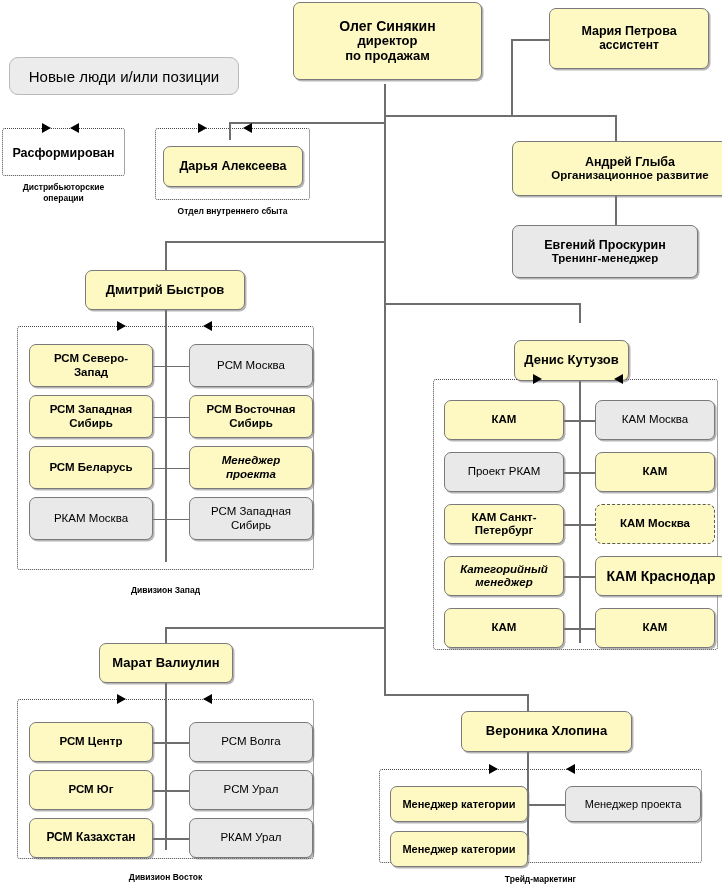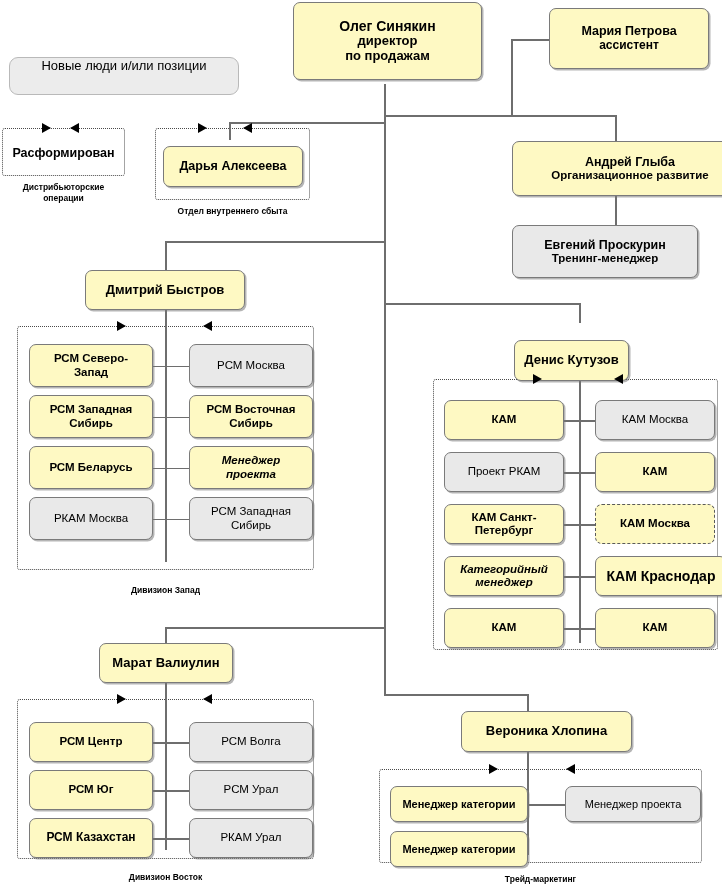--- a/index.html
+++ b/index.html
@@ -78,22 +78,22 @@
     border-bottom:5px solid transparent;
     border-right:9px solid #000;
   }
 
   .legend{
     position:absolute;
     box-sizing:border-box;
     border:1.3px solid #b9b9b9;
     border-radius:9px;
     background:#ececec;
-    display:flex;justify-content:center;
-    font-size:13px;
+    display:flex;align-items:center;justify-content:center;
+    font-size:15px;
     z-index:8;
   }
 </style>
 </head>
 <body>
 
 <div id="chart">
 
   <div class="ln lnv" style="left:384px;top:84px;height:612px;"></div>
 

